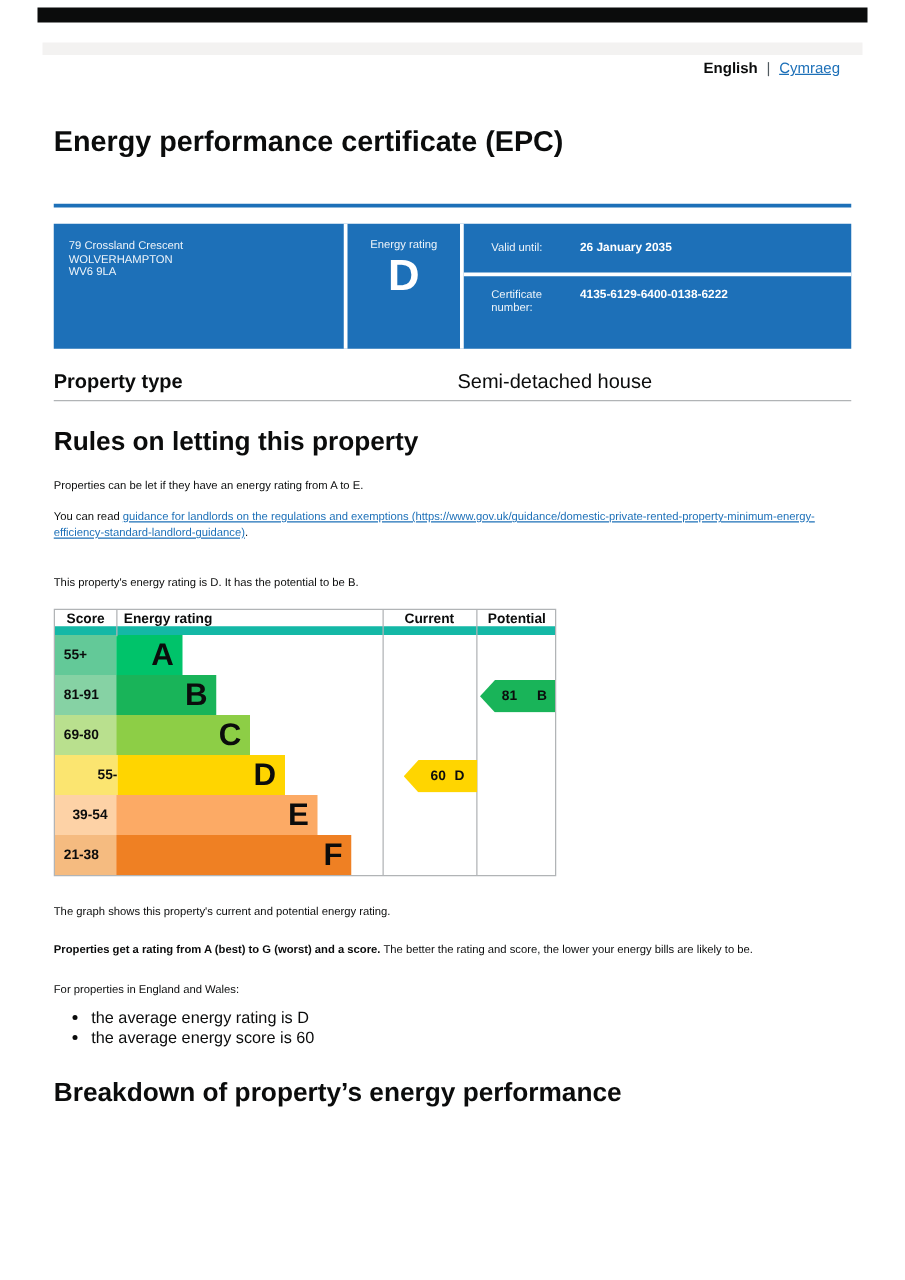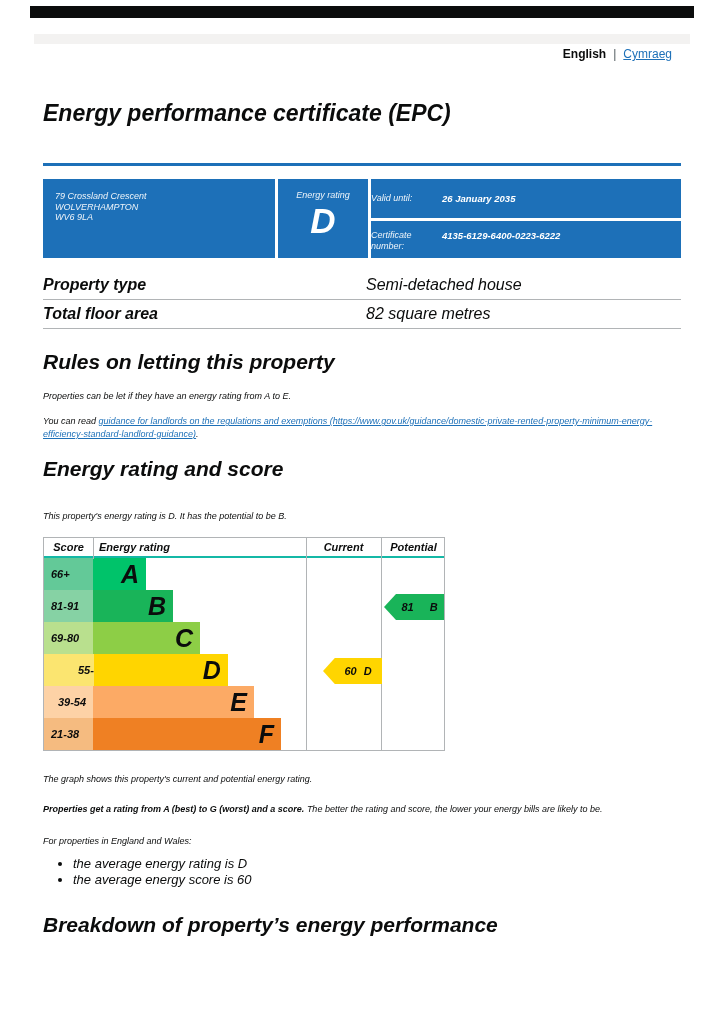--- a/index.html
+++ b/index.html
@@ -11,33 +11,33 @@
   body{
     width:724px; height:1024px; overflow:hidden; position:relative;
     font-family:"Liberation Sans","DejaVu Sans",sans-serif; color:var(--text);
   }
   .top-black-bar{position:absolute; top:6px; left:30px; width:664px; height:12px; background:var(--bar-black);}
   .top-gray-bar{position:absolute; top:34px; left:34px; width:656px; height:10px; background:var(--bar-gray);}
   .lang-bar{position:absolute; top:47px; right:52px; font-size:12px; line-height:15px;}
   .lang-bar .cur{font-weight:600; color:var(--text);}
   .lang-bar .sep{color:#505a5f; margin:0 7px;}
   a{color:var(--blue); text-decoration:underline;}
-  .wrap{position:relative; margin:0 43px; width:638px;font-style:italic;}
+  .wrap{position:relative; margin:0 43px; width:638px;}
 
   h1{margin-top:96px; font-size:23px; line-height:34px; font-weight:bold;}
   .blue-rule{margin-top:33px; height:3px; background:var(--blue);}
 
-  .summary-box{margin-top:13px; height:79px; background:var(--blue); display:flex; color:#fff;}
+  .summary-box{margin-top:13px; height:100px; background:var(--blue); display:flex; color:#fff;}
   .sb-divider{width:3px; background:#fff; flex:0 0 3px;}
   .sb-address{flex:0 0 232px; padding:12px 0 0 12px; font-size:9px; line-height:10.5px; color:rgba(255,255,255,.92);}
   .sb-rating{flex:0 0 90px; text-align:center; padding-top:11px;}
   .sb-rating .lbl{font-size:9px; color:rgba(255,255,255,.92);}
   .sb-rating .big{font-size:35px; font-weight:bold; line-height:40px; margin-top:1px;}
   .sb-details{flex:1 1 auto; display:flex; flex-direction:column;}
-  .sb-row{display:flex; }
+  .sb-row{display:flex; padding-left:22px;}
   .sb-row.r1{height:39px; padding-top:14px;}
   .sb-row.r2{height:37px; padding-top:9px;}
   .sb-hdivider{height:3px; background:#fff;}
   .sb-label{flex:0 0 71px; font-size:9px; line-height:11px; color:rgba(255,255,255,.92); padding-right:14px;}
   .sb-value{font-size:9.5px; font-weight:bold; line-height:11px;}
 
   .details-table{margin-top:13px; font-size:16px;}
   .dt-row{display:flex; padding:7px 0; border-bottom:1px solid var(--border); line-height:14px;}
   .dt-label{flex:0 0 323px; font-weight:bold;}
 
@@ -49,21 +49,21 @@
   .p1{margin-top:15px;}
   .p2{margin-top:13px; line-height:13px;}
   .p3{margin-top:28px;}
   .p-link{margin-top:19px;}
   .p4{margin-top:23px;}
   .p5{margin-top:19px;}
   .p6{margin-top:21px;}
   .bullets{margin-top:9px; padding-left:30px; font-size:13px; line-height:16px;}
 
   .chart{margin-top:15px; width:402px; border:1px solid var(--border); position:relative; background:#fff;}
-  .chart-header{display:flex; height:20px; border-bottom:2px solid #14b8a6; font-size:11px; font-weight:bold; align-items:center;}
+  .chart-header{display:flex; height:20px; border-bottom:7px solid #14b8a6; font-size:11px; font-weight:bold; align-items:center;}
   .ch-score{flex:0 0 49px; text-align:center;}
   .ch-rating{flex:0 0 213px; padding-left:6px;}
   .ch-current{flex:0 0 75px; text-align:center;}
   .ch-potential{flex:0 0 65px; text-align:center;}
   .vline{position:absolute; top:0; bottom:0; width:1px; background:var(--border);}
   .vline.v-cur{left:262px;} .vline.v-pot{left:337px;}
   .vline.v-score{left:49px; bottom:auto; height:21px;}
   .band-row{display:flex; height:32px;}
   .score-cell{flex:0 0 49px; font-size:11px; font-weight:bold; line-height:32px; padding-left:7px;}
   .band-bar{height:32px; display:flex; align-items:center; justify-content:flex-end; padding-right:7px;}
@@ -103,53 +103,48 @@
     </div>
     <div class="sb-divider"></div>
     <div class="sb-details">
       <div class="sb-row r1">
         <div class="sb-label">Valid until:</div>
         <div class="sb-value">26 January 2035</div>
       </div>
       <div class="sb-hdivider"></div>
       <div class="sb-row r2">
         <div class="sb-label">Certificate number:</div>
-        <div class="sb-value">4135-6129-6400-0223-6222</div>
+        <div class="sb-value">4135-6129-6400-0138-6222</div>
       </div>
     </div>
   </div>
 
   <div class="details-table">
     <div class="dt-row">
       <div class="dt-label">Property type</div>
       <div class="dt-value">Semi-detached house</div>
     </div>
-    <div class="dt-row">
-      <div class="dt-label">Total floor area</div>
-      <div class="dt-value">82 square metres</div>
-    </div>
   </div>
 
   <h2 class="h2-rules">Rules on letting this property</h2>
   <p class="small p1">Properties can be let if they have an energy rating from A to E.</p>
   <p class="small p2"><span>You can read </span><a href="#">guidance for landlords on the regulations and exemptions (https://www.gov.uk/guidance/domestic-private-rented-property-minimum-energy-efficiency-standard-landlord-guidance)</a><span>.</span></p>
 
-  <h2 class="h2-score">Energy rating and score</h2>
   <p class="small p3">This property's energy rating is D. It has the potential to be B.</p>
 
   <div class="chart">
     <div class="chart-header">
       <div class="ch-score">Score</div>
       <div class="ch-rating">Energy rating</div>
       <div class="ch-current">Current</div>
       <div class="ch-potential">Potential</div>
     </div>
 
     <div class="band-row">
-      <div class="score-cell" style="background: rgb(99, 201, 152);">66+</div>
+      <div class="score-cell" style="background: rgb(99, 201, 152);">55+</div>
       <div class="band-bar" style="background: rgb(0, 195, 106); width: 53px;">
           <span class="band-letter">A</span>
         </div>
     </div>
     <div class="band-row">
       <div class="score-cell" style="background: rgb(134, 210, 164);">81-91</div>
       <div class="band-bar" style="background: rgb(25, 180, 89); width: 80px;">
           <span class="band-letter">B</span>
         </div>
     </div>

